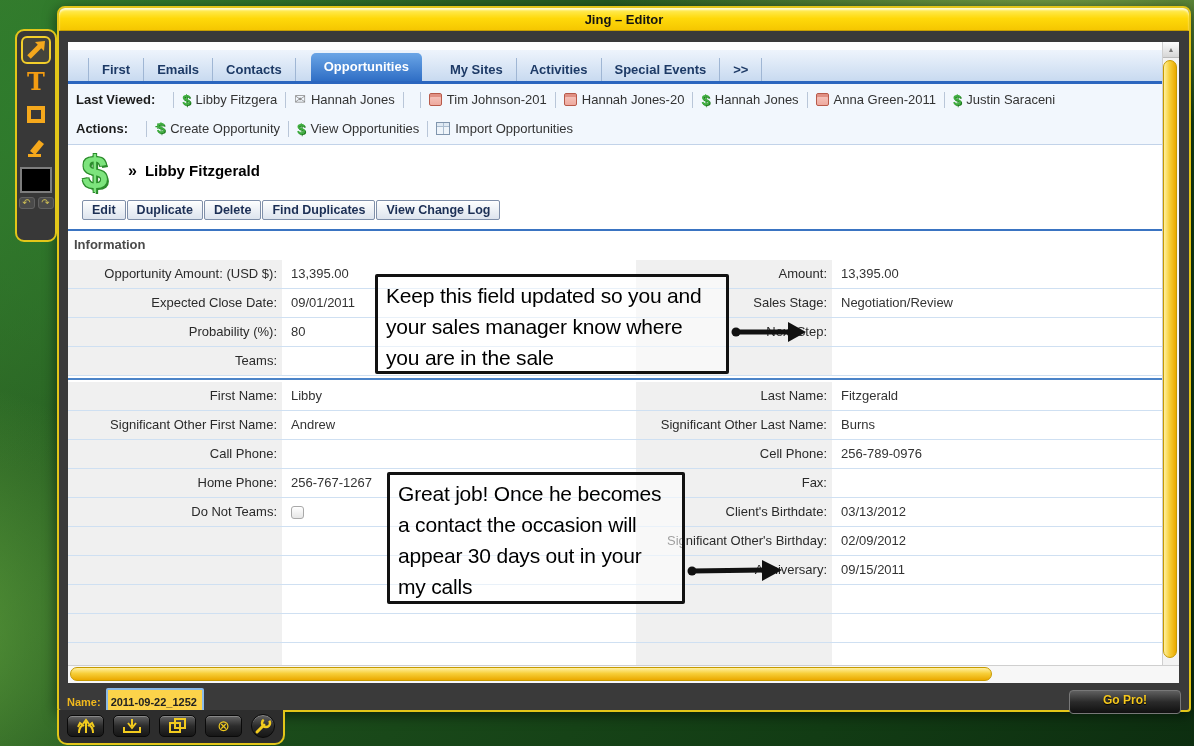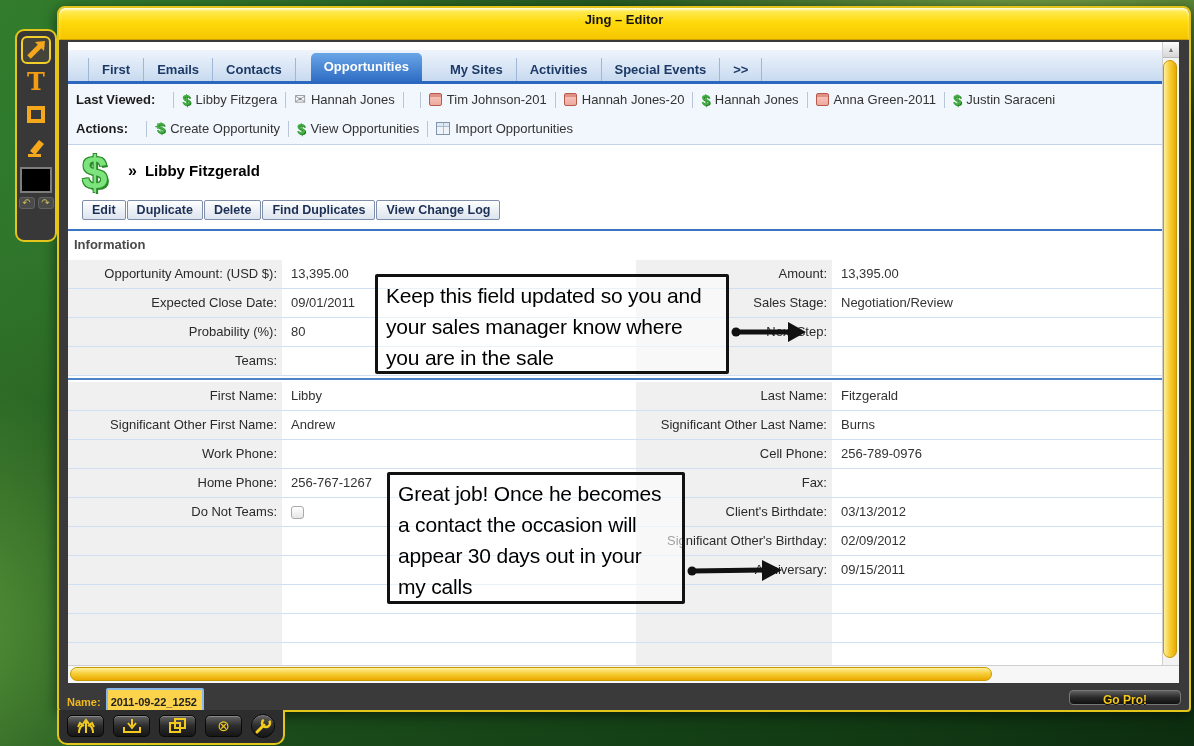--- a/index.html
+++ b/index.html
@@ -11,21 +11,21 @@
       radial-gradient(ellipse 420px 420px at -5% 85%, rgba(125,195,75,.55), transparent 60%),
       radial-gradient(ellipse 600px 500px at 4% 15%, rgba(45,125,45,.85), transparent 72%),
       linear-gradient(135deg,#3a7a2c,#1d4f1c 45%,#123c14 80%,#0d2e10);
     position:relative;
   }
 
   
   .jwin { position:absolute; left:57px; top:6px; width:1134px; height:706px;
     background:#3a3a3a; border:2px solid #e3c619; border-radius:8px 8px 4px 4px;
     box-shadow:0 3px 14px rgba(0,0,0,.55); }
-  .titlebar { height:32px; border-radius:6px 6px 0 0;
+  .titlebar { height:23px; border-radius:6px 6px 0 0;
     background:linear-gradient(#fff066,#ffd90a 45%,#f4c500);
     box-shadow:inset 0 2px 2px rgba(255,255,255,.7), inset 0 -1px 0 rgba(120,90,0,.35);
     text-align:center; font-size:13px; font-weight:bold; color:#141414; line-height:23px; }
 
   
   .canvas { position:absolute; left:9px; top:34px; width:1094px; height:623px; background:#fff; overflow:hidden; }
 
   
   .tabbar { position:absolute; left:0; top:8px; width:100%; height:34px;
     background:linear-gradient(#eef4fc,#c8daf0); border-bottom:3px solid #2b66bf;
@@ -86,21 +86,21 @@
     background:linear-gradient(90deg,#fff0a0,#f7cf3a 45%,#eaa900); border:1px solid #c79a00; }
   .hscroll { position:absolute; left:9px; top:657px; width:1111px; height:18px; background:#f7f7f7; border-top:1px solid #cfcfcf; }
   .hthumb { position:absolute; left:2px; top:1px; width:922px; height:14px; border-radius:8px;
     background:linear-gradient(#fff0a0,#f7cf3a 45%,#eaa900); border:1px solid #c79a00; }
 
   
   .namebar { position:absolute; left:8px; top:680px; display:flex; align-items:center; gap:5px; }
   .name-label { font-size:11px; font-weight:bold; color:#f0b81d; }
   .name-input { width:98px; height:28px; font-family:"Liberation Sans",sans-serif; font-size:11px; font-weight:bold;
     color:#222; background:#fcd34a; border:2px solid #8ab9e8; border-radius:2px; padding:0 3px; outline:none; }
-  .gopro { position:absolute; left:1010px; top:682px; width:112px; height:15px; border-radius:4px;
+  .gopro { position:absolute; left:1010px; top:682px; width:112px; height:24px; border-radius:4px;
     background:linear-gradient(#5f5f5f,#2a2a2a 50%,#101010); border:1px solid #787878;
     color:#f5c81e; font-size:12px; font-weight:bold; text-align:center; line-height:19px; text-shadow:0 1px 1px #000; }
 
   
   .dock { position:absolute; left:15px; top:29px; width:42px; height:213px; background:#383838;
     border:2px solid #e3c619; border-radius:9px; z-index:6; display:flex; flex-direction:column; align-items:center; padding-top:5px; }
   .tool { width:30px; height:28px; display:flex; align-items:center; justify-content:center; margin-bottom:4px; }
   .tool.sel { border:2px solid #f2ce2a; border-radius:6px; background:#45443b; }
   .ttxt { font-family:"DejaVu Serif", serif; font-size:24px; font-weight:bold; color:#f39c12; line-height:24px; }
   .tframe { width:18px; height:17px; border:4px solid #f5a81c; }
@@ -243,21 +243,21 @@
         <div class="lbl">Last Name:</div>
         <div class="val">Fitzgerald</div>
       </div>
       <div class="trow">
         <div class="lbl">Significant Other First Name:</div>
         <div class="val">Andrew</div>
         <div class="lbl">Significant Other Last Name:</div>
         <div class="val">Burns</div>
       </div>
       <div class="trow">
-        <div class="lbl">Work Phone:</div>
+        <div class="lbl">Call Phone:</div>
         <div class="val"></div>
         <div class="lbl">Cell Phone:</div>
         <div class="val">256-789-0976</div>
       </div>
       <div class="trow">
         <div class="lbl">Home Phone:</div>
         <div class="val">256-767-1267</div>
         <div class="lbl">Fax:</div>
         <div class="val"></div>
       </div>

